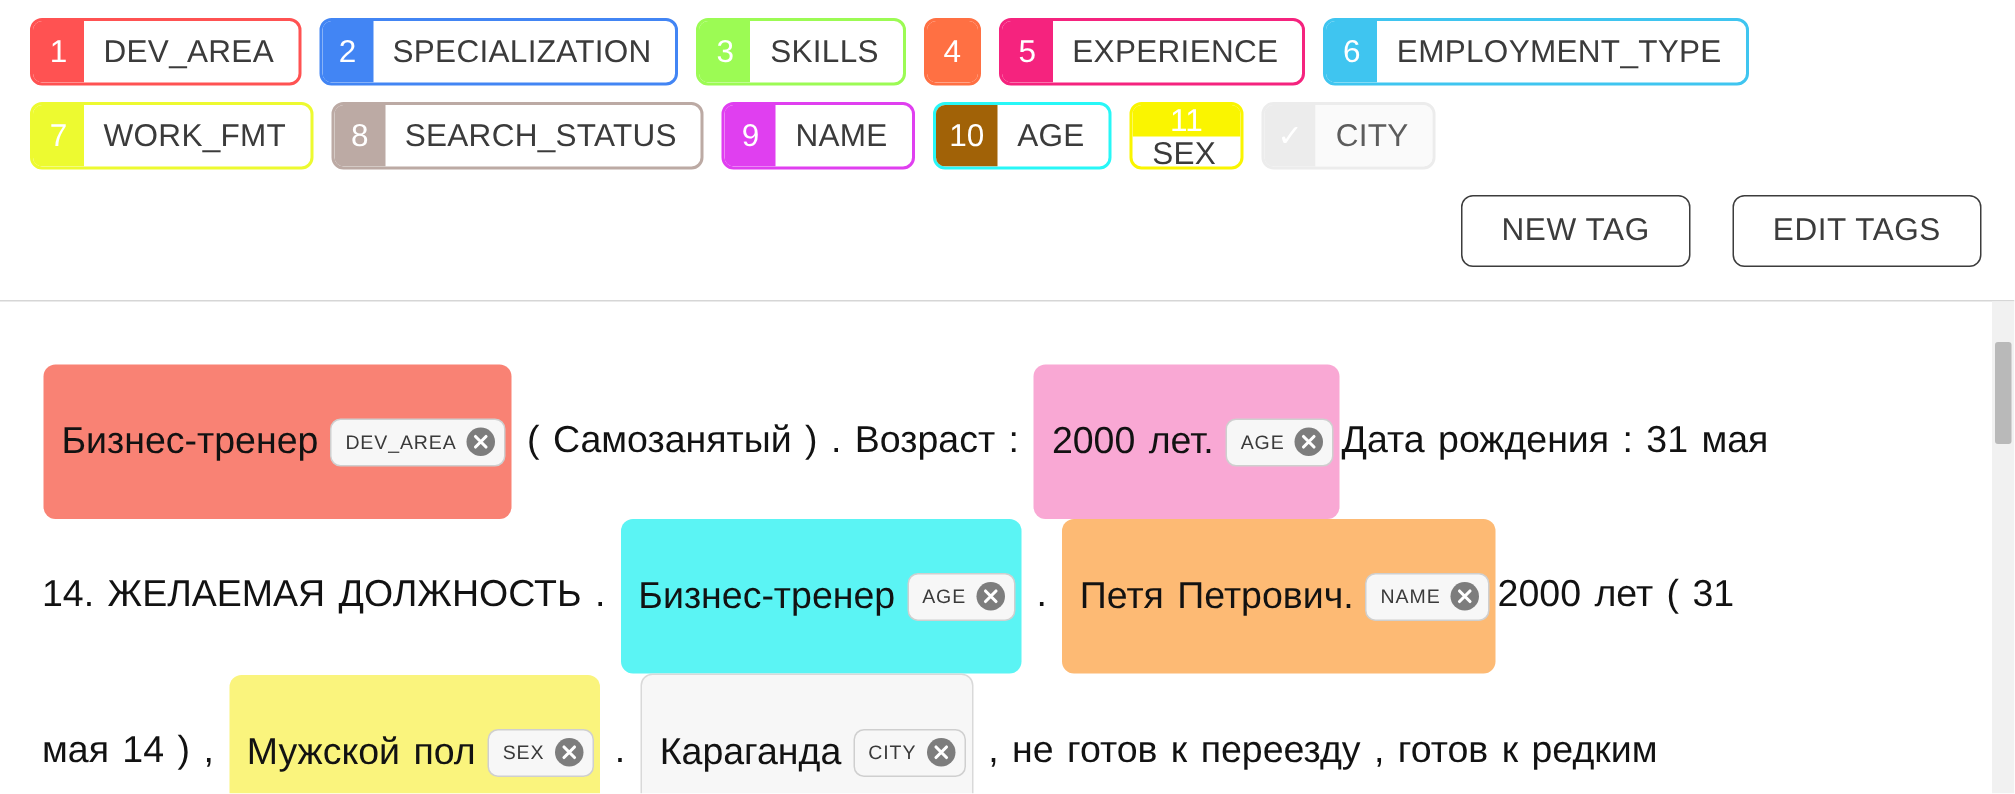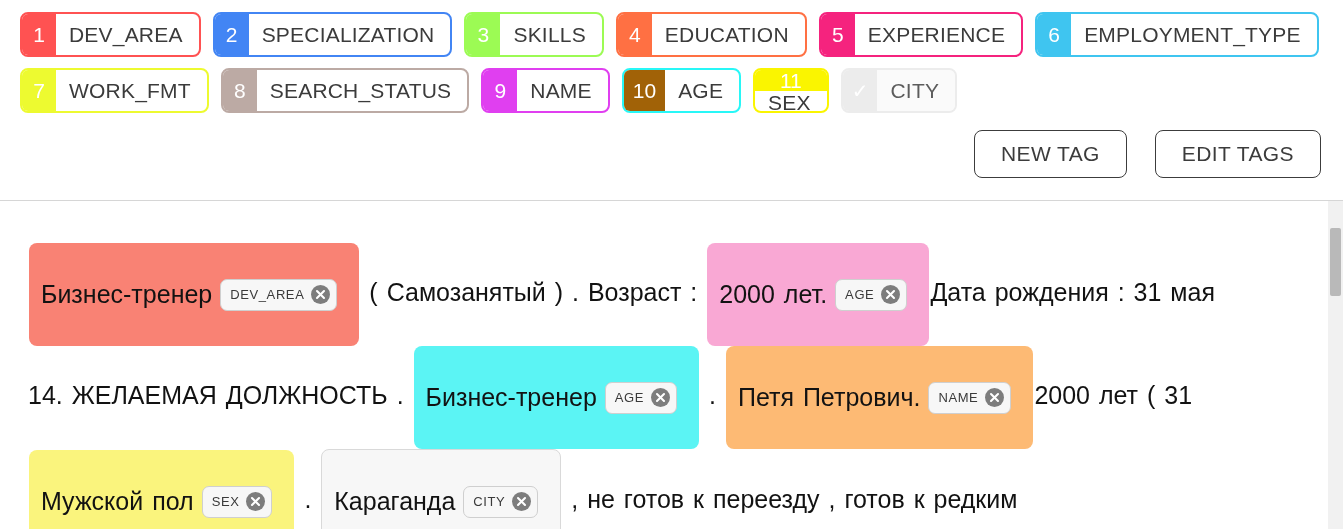--- a/index.html
+++ b/index.html
@@ -106,21 +106,21 @@
     color: #121212;
     line-height: 95px;
     word-spacing: 2px;
   }
   .doc .txt { white-space: pre; }
 
   .ann {
     display: inline-flex;
     align-items: center;
     border-radius: 8px;
-    padding: 4px 22px 4px 12px;
+    padding: 4px 4px 4px 12px;
     margin: 0 1px;
     vertical-align: middle;
     cursor: pointer;
   }
   .ann .anntext {
     font-size: 25px;
     color: #121212;
     margin-right: 8px;
     white-space: pre;
   }
@@ -188,21 +188,20 @@
         <div class="tagchip" style="border-color: rgb(66, 133, 244);">
           <span class="idx" style="background: rgb(66, 133, 244);">2</span>
           <span class="tname">SPECIALIZATION</span>
         </div>
         <div class="tagchip" style="border-color: rgb(156, 251, 84);">
           <span class="idx" style="background: rgb(156, 251, 84);">3</span>
           <span class="tname">SKILLS</span>
         </div>
         <div class="tagchip" style="border-color: rgb(255, 112, 67);">
           <span class="idx" style="background: rgb(255, 112, 67);">4</span>
-          <span class="tname">EDUCATION</span>
         </div>
         <div class="tagchip" style="border-color: rgb(245, 35, 126);">
           <span class="idx" style="background: rgb(245, 35, 126);">5</span>
           <span class="tname">EXPERIENCE</span>
         </div>
         <div class="tagchip" style="border-color: rgb(63, 197, 240);">
           <span class="idx" style="background: rgb(63, 197, 240);">6</span>
           <span class="tname">EMPLOYMENT_TYPE</span>
         </div>
       </div>
@@ -277,21 +276,21 @@
           <span class="anntext">Петя Петрович.</span>
           <span class="lbl">
             <span class="ltxt">NAME</span>
             <span class="closeico">
               <svg width="11" height="11" viewBox="0 0 11 11">
                 <path d="M2 2 L9 9 M9 2 L2 9" stroke="#ffffff" stroke-width="2.1" stroke-linecap="round"></path>
               </svg>
             </span>
           </span>
         </span><span class="txt">2000 лет ( 31</span></div>
-      <div><span class="ann" style="background: rgb(250, 244, 125);">
+      <div><span class="txt">мая 14 ) , </span><span class="ann" style="background: rgb(250, 244, 125);">
           <span class="anntext">Мужской пол</span>
           <span class="lbl">
             <span class="ltxt">SEX</span>
             <span class="closeico">
               <svg width="11" height="11" viewBox="0 0 11 11">
                 <path d="M2 2 L9 9 M9 2 L2 9" stroke="#ffffff" stroke-width="2.1" stroke-linecap="round"></path>
               </svg>
             </span>
           </span>
         </span><span class="txt"> . </span><span class="ann light" style="background: rgb(247, 247, 247);">

